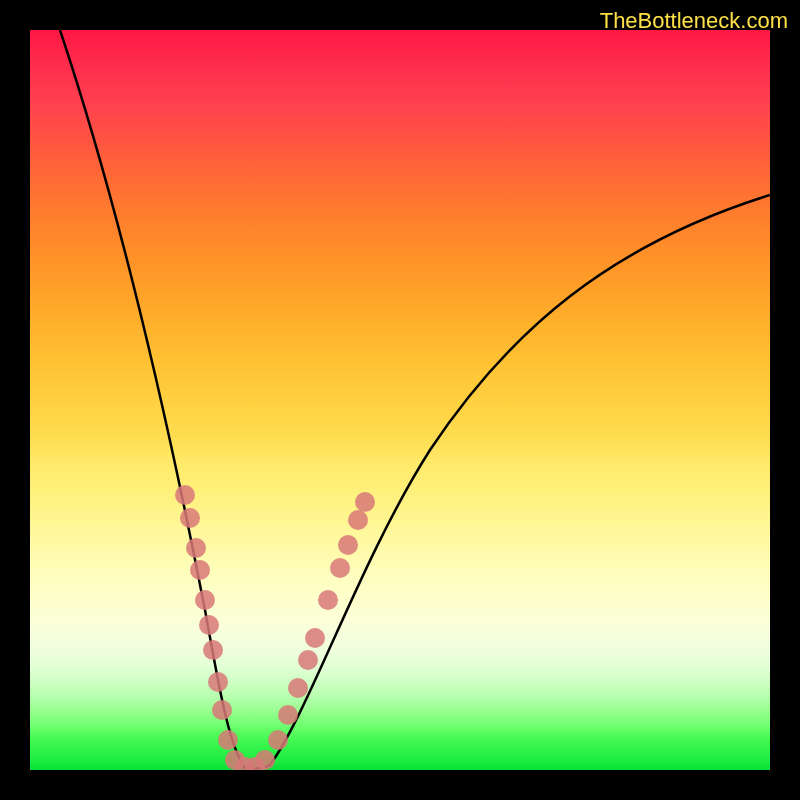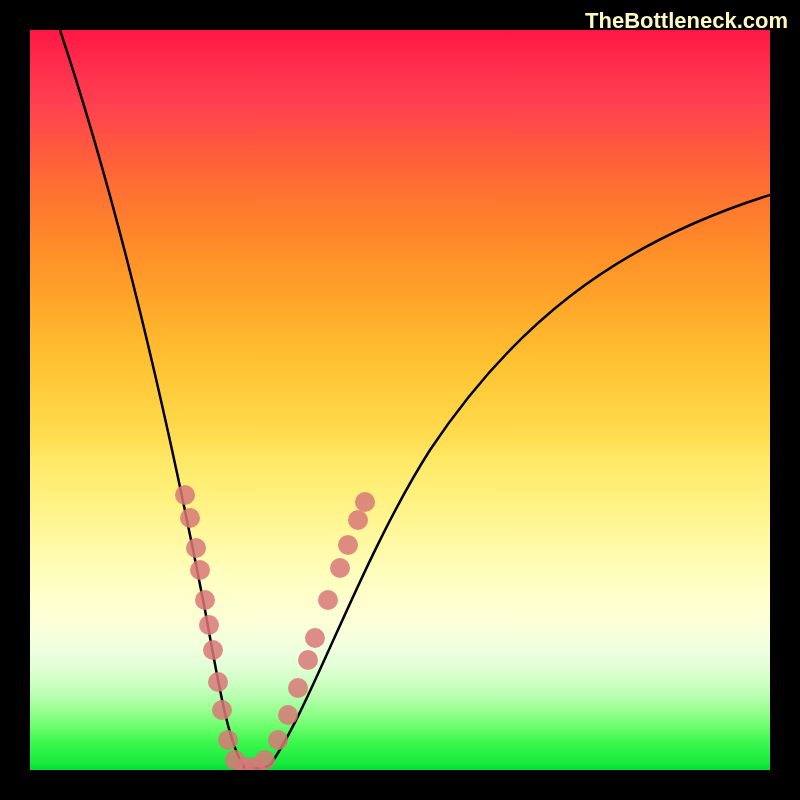--- a/index.html
+++ b/index.html
@@ -13,23 +13,23 @@
       background: #000;
       position: relative;
       overflow: hidden;
     }
     .watermark {
       position: absolute;
       top: 8px;
       right: 12px;
       font-family: Arial, sans-serif;
       font-size: 22px;
-      color: #fef9c3;
+      color: #fde047;
       z-index: 100;
-      font-weight: 700;
+      font-weight: 400;
     }
     .plot-area {
       position: absolute;
       top: 30px;
       left: 30px;
       width: 740px;
       height: 740px;
       background: linear-gradient(to bottom,
         #ff1744 0%,
         #ff2e4d 5%,

